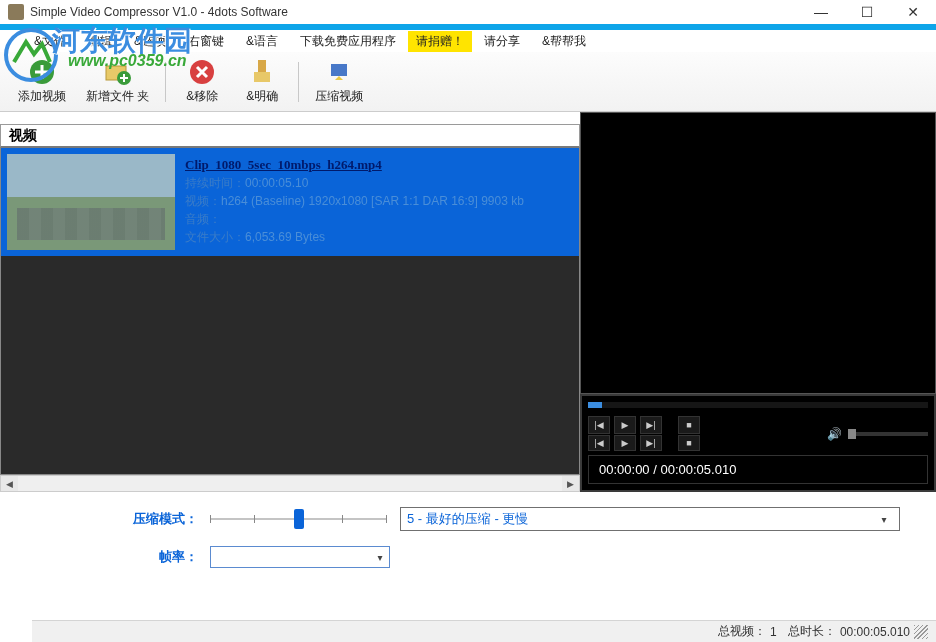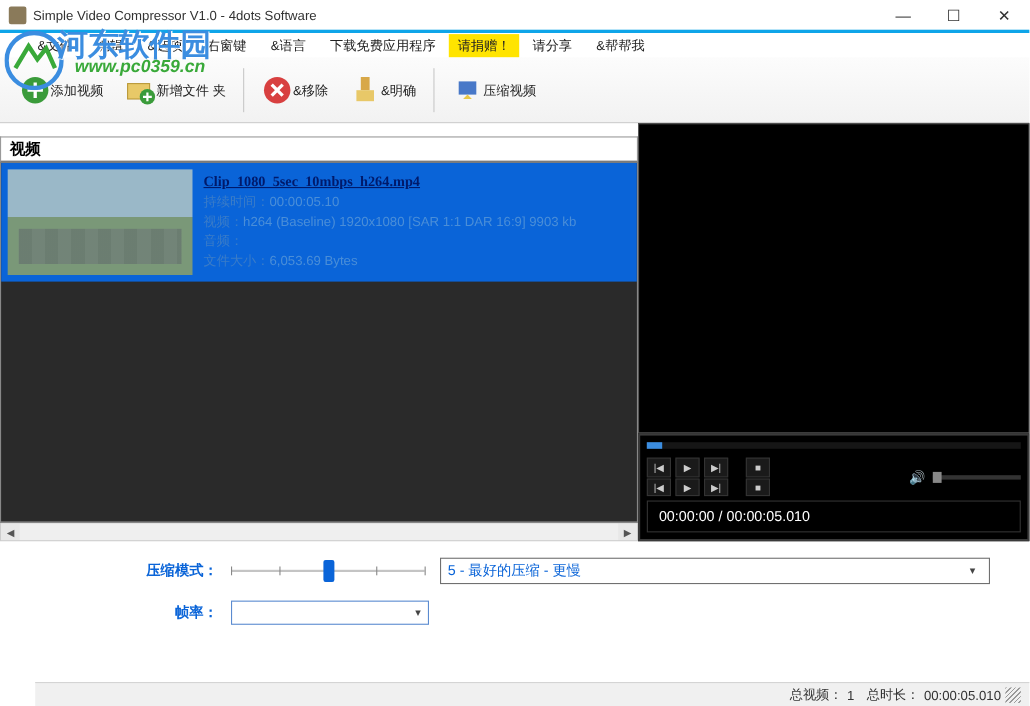--- a/index.html
+++ b/index.html
@@ -1,34 +1,34 @@
 <!DOCTYPE html>
 <html><head>
 <meta charset="utf-8">
 <style>
 * { box-sizing: border-box; margin: 0; padding: 0; font-family: "Microsoft YaHei", "SimSun", sans-serif; }
 body { width: 936px; height: 642px; background: #fff; overflow: hidden; position: relative; font-size: 12px; }
 
-.titlebar { height: 30px; background: #fff; border-bottom: 3px solid #0ea5e9; display: flex; align-items: center; padding-left: 8px; }
+.titlebar { height: 30px; background: #fff; border-bottom: 6px solid #0ea5e9; display: flex; align-items: center; padding-left: 8px; }
 .titlebar .app-icon { width: 16px; height: 16px; margin-right: 6px; background: #8a7a5a; border-radius: 2px; }
 .titlebar .title { color: #333; font-size: 12px; flex: 1; }
 .titlebar .win-controls { display: flex; }
 .titlebar .win-btn { width: 46px; height: 30px; display: flex; align-items: center; justify-content: center; color: #333; font-size: 14px; }
 
 .watermark { position: absolute; top: 28px; left: 4px; z-index: 10; }
 .watermark .wm-logo { width: 54px; height: 54px; position: absolute; }
 .watermark .wm-text1 { position: absolute; left: 48px; top: -6px; font-size: 28px; font-weight: bold; color: #3b8de0; text-shadow: 1px 1px 0 #fff; white-space: nowrap; }
 .watermark .wm-text2 { position: absolute; left: 64px; top: 24px; font-size: 16px; color: #39a939; font-style: italic; font-weight: bold; }
 
 .menubar { height: 22px; background: #fff; display: flex; align-items: center; padding-left: 24px; gap: 2px; }
 .menubar .menu-item { padding: 2px 10px; font-size: 12px; color: #222; }
 .menubar .menu-item.highlight { background: #ffe400; padding: 2px 8px; }
 
 .toolbar { height: 60px; background: linear-gradient(#fcfcfc,#f2f2f2); border-bottom: 1px solid #ccc; display: flex; align-items: center; padding-left: 8px; }
-.toolbar .tbtn { display: flex; flex-direction: row; align-items: center; justify-content: center; padding: 4px 10px; min-width: 60px; height: 56px; }
+.toolbar .tbtn { display: flex; flex-direction: column; align-items: center; justify-content: center; padding: 4px 10px; min-width: 60px; height: 56px; }
 .toolbar .tbtn .ticon { width: 28px; height: 28px; display: flex; align-items: center; justify-content: center; }
 .toolbar .tbtn .tlabel { font-size: 12px; color: #222; margin-top: 2px; }
 .toolbar .sep { width: 1px; height: 40px; background: #c8c8c8; margin: 0 6px; }
 
 .main { display: flex; height: 380px; }
 .left-pane { width: 580px; display: flex; flex-direction: column; border-right: none; }
 .video-header { background: #fff; border: 1px solid #9a9a9a; border-bottom: 2px solid #7a7a7a; height: 24px; padding: 2px 8px; font-size: 14px; font-weight: bold; color: #000; margin-top: 12px; }
 .video-list { flex: 1; background: #2a2a2a; border: 1px solid #888; border-top: none; overflow: hidden; position: relative; }
 .video-item { display: flex; background: #0a64d8; padding: 6px; height: 108px; }
 .video-thumb { width: 168px; height: 96px; background: linear-gradient(#9ab8c8 45%, #7a9878 45%); position: relative; overflow: hidden; }

